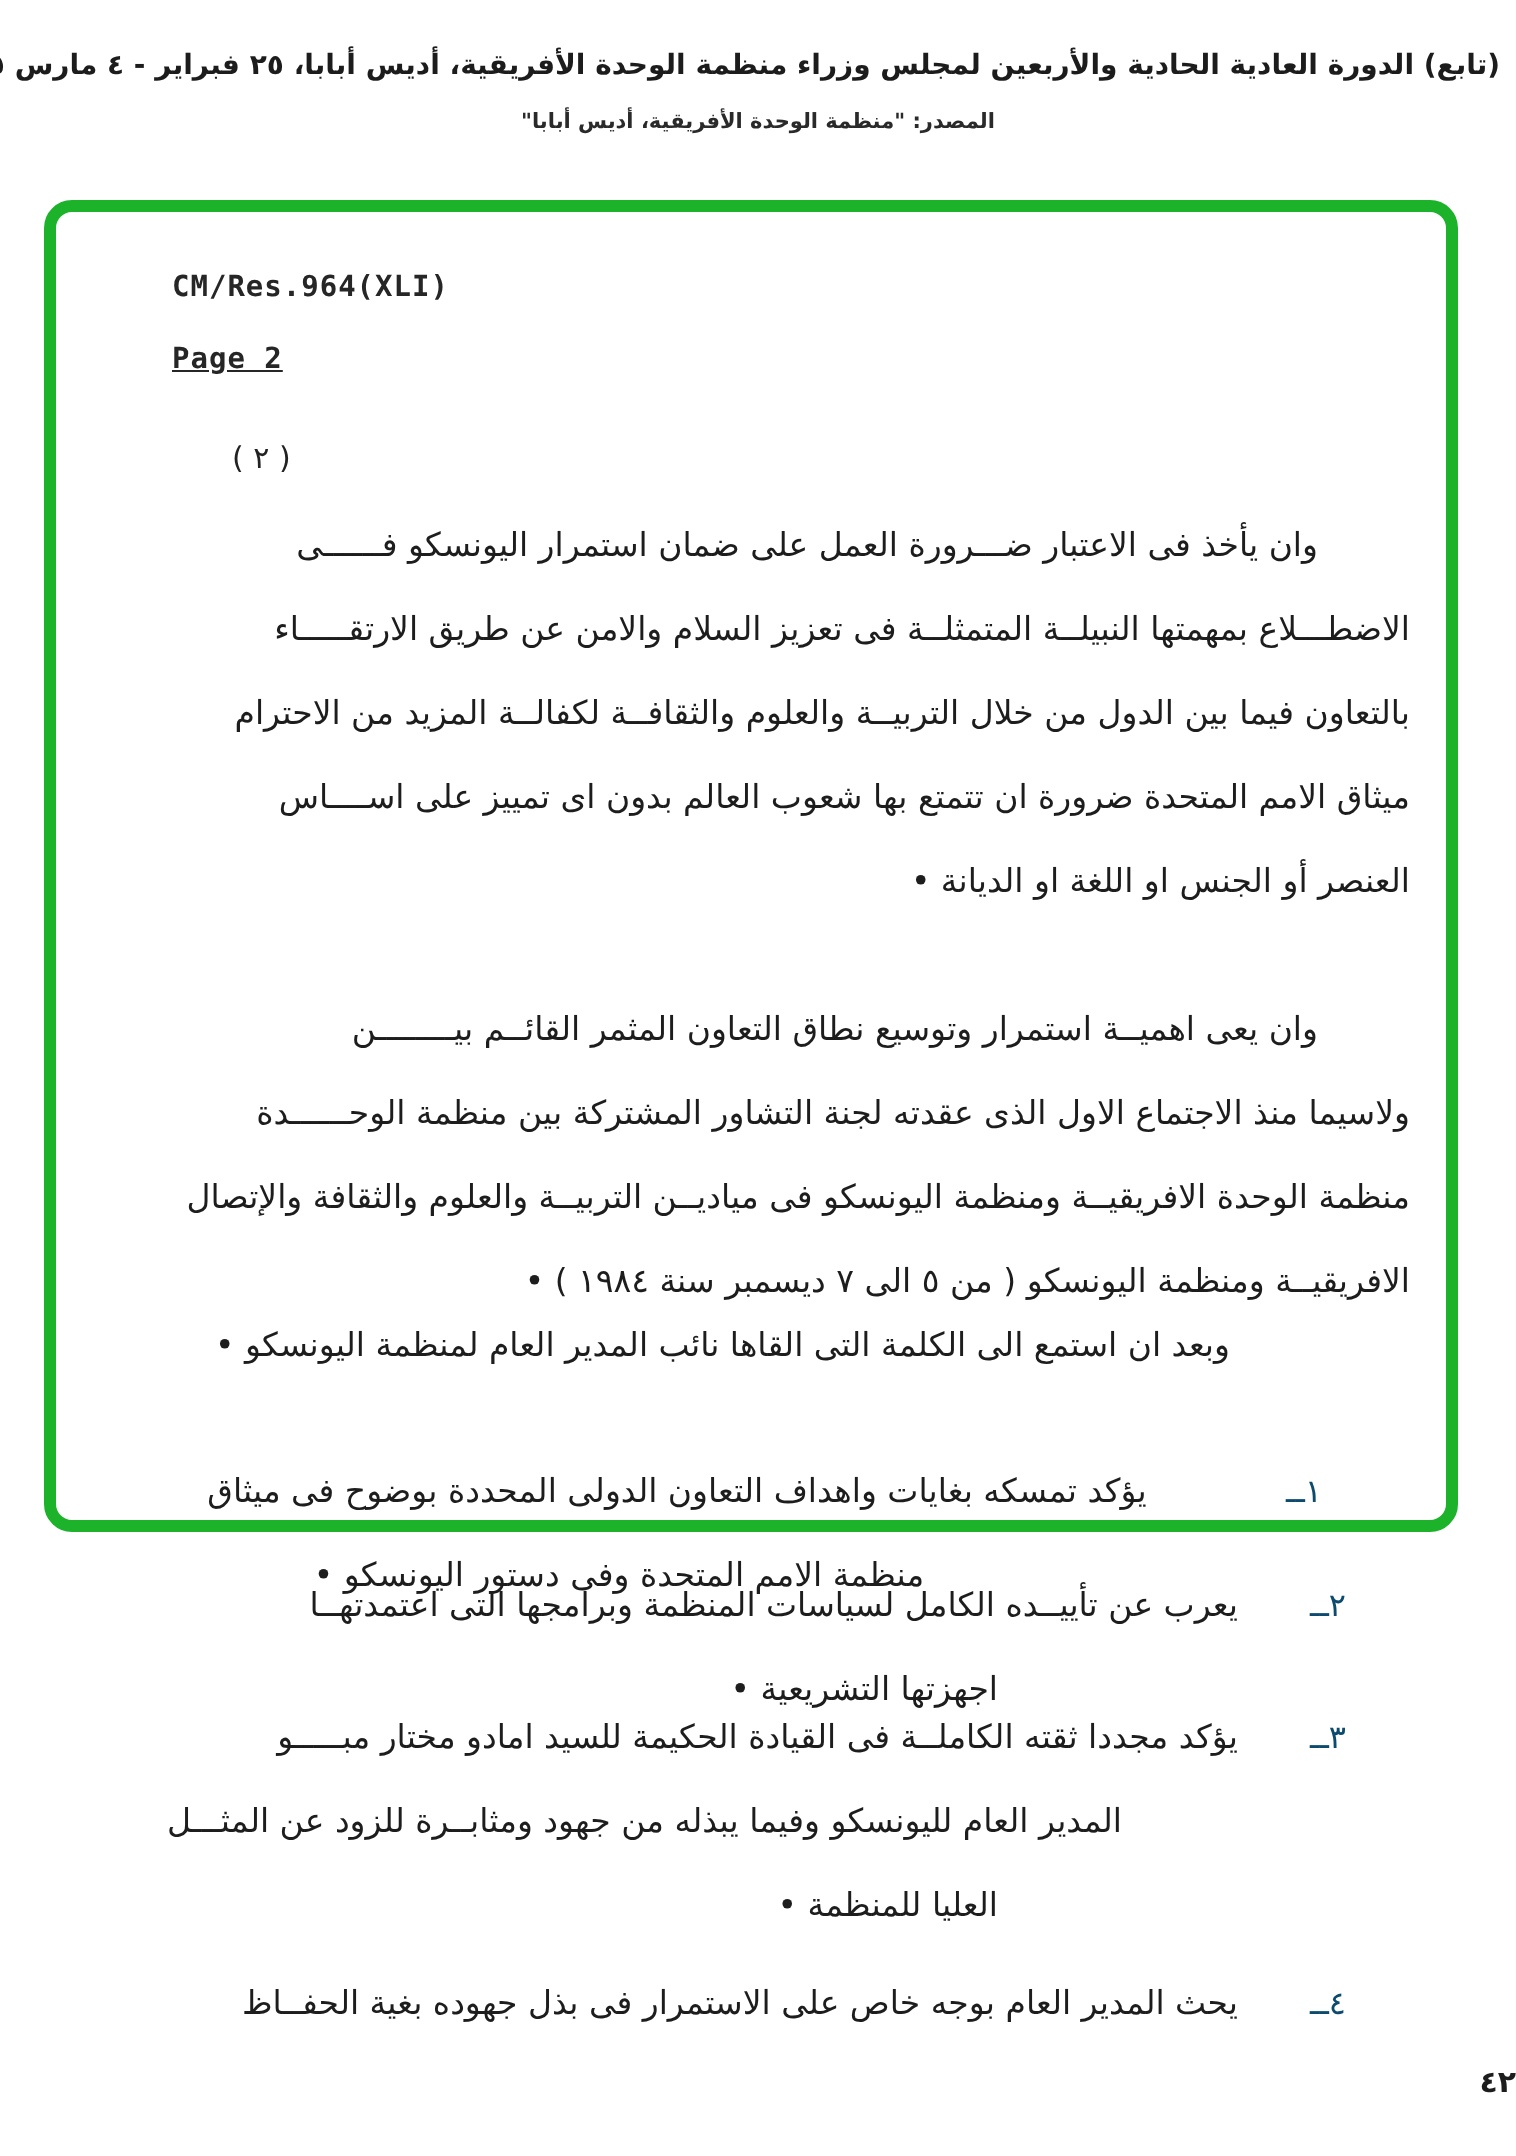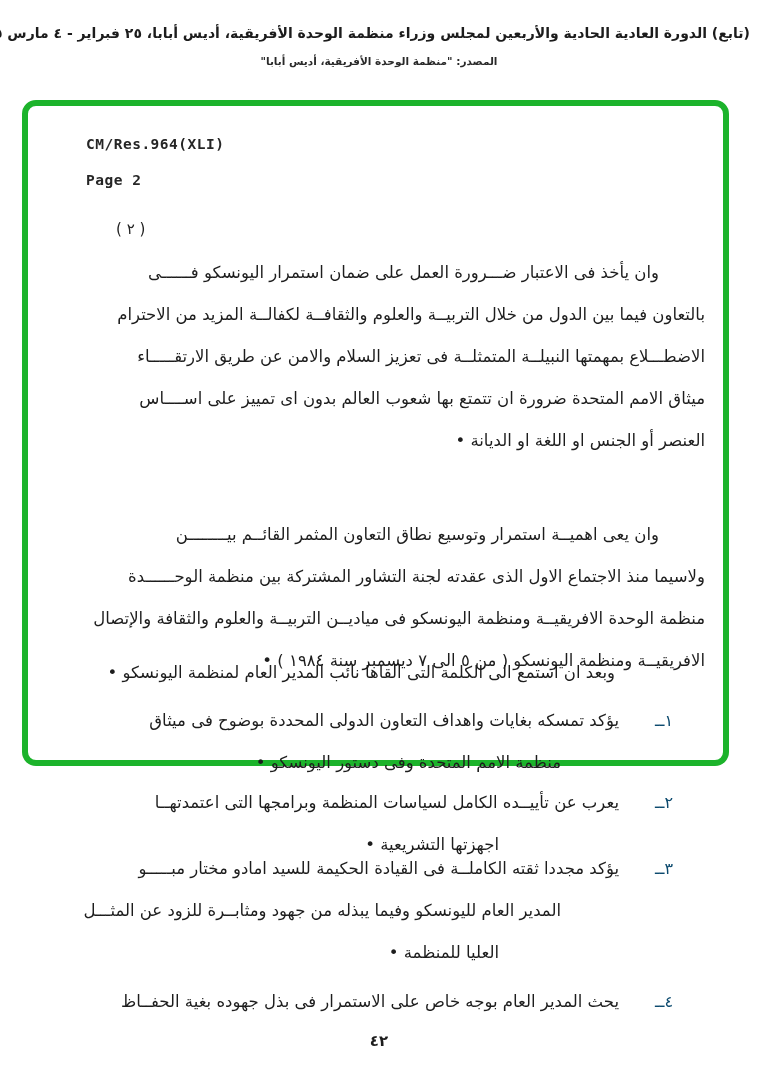--- a/index.html
+++ b/index.html
@@ -24,63 +24,63 @@
     background:#ffffff;
   }
   .doc-ref{
     position:absolute;top:30px;left:58px;
     font-family:"DejaVu Sans Mono", monospace;
     font-size:14.5px;font-weight:bold;color:#262626;letter-spacing:0.5px;
   }
   .doc-page{
     position:absolute;top:66px;left:58px;
     font-family:"DejaVu Sans Mono", monospace;
-    font-size:14.5px;font-weight:bold;color:#262626;letter-spacing:0.5px;
+    font-size:14.5px;font-weight:bold;color:#262626;letter-spacing:0.5px;text-decoration:underline;
   }
   .sec-num{
     position:absolute;top:114px;left:88px;
     font-size:15px;color:#222;letter-spacing:3px;direction:rtl;
   }
   .arab{direction:rtl;text-align:right;font-size:16.5px;line-height:42px;color:#1d1d1d;}
   .para{position:absolute;right:18px;left:30px;}
   .para1{top:146px;}
-  .para2{top:408px;}
+  .para2{top:388px;}
   .indent-first{text-indent:46px;}
   .intro{position:absolute;top:546px;right:108px;left:60px;white-space:nowrap;}
   .marker{
     position:absolute;right:50px;width:42px;
     direction:rtl;text-align:right;font-size:16px;color:#0c4a6e;line-height:42px;
   }
   .item-body{position:absolute;right:104px;left:30px;}
   .cont{padding-right:58px;}
   .cont-short{padding-right:120px;}
-  .m1,.b1{top:594px;}
+  .m1,.b1{top:619px;text-align:center;}
   .m2,.b2{top:676px;}
   .m3,.b3{top:742px;}
   .m4,.b4{top:875px;}
   .page-num{
-    position:absolute;top:1032px;left:0;right:0;text-align:center;
+    position:absolute;top:1032px;left:0;right:0;text-align:right;
     font-size:15px;font-weight:bold;color:#1d1d1d;
   }
 </style>
 </head>
 <body>
 
 <div class="hdr-line">(تابع)  الدورة العادية الحادية والأربعين لمجلس وزراء منظمة الوحدة الأفريقية، أديس أبابا، ٢٥ فبراير -  ٤ مارس ١٩٨٥</div>
 <div class="src-line">المصدر:  "منظمة الوحدة الأفريقية، أديس أبابا"</div>
 
 <div class="frame" style="border-color: rgb(28, 179, 43);">
   <div class="doc-ref">CM/Res.964(XLI)</div>
   <div class="doc-page">Page 2</div>
   <div class="sec-num">( ٢ )</div>
 
   <div class="para para1 arab">
     <div class="indent-first">وان يأخذ فى الاعتبار ضـــرورة العمل على ضمان استمرار اليونسكو فــــــى</div>
+    <div>الاضطـــلاع بمهمتها النبيلــة المتمثلــة فى تعزيز السلام والامن عن طريق الارتقـــــاء</div>
     <div>بالتعاون فيما بين الدول من خلال التربيــة والعلوم والثقافــة لكفالــة المزيد من الاحترام</div>
-    <div>الاضطـــلاع بمهمتها النبيلــة المتمثلــة فى تعزيز السلام والامن عن طريق الارتقـــــاء</div>
     <div>ميثاق الامم المتحدة ضرورة ان تتمتع بها شعوب العالم بدون اى تمييز على اســــاس</div>
     <div>العنصر أو الجنس او اللغة او الديانة •</div>
   </div>
 
   <div class="para para2 arab">
     <div class="indent-first">وان يعى اهميــة استمرار وتوسيع نطاق التعاون المثمر القائــم بيــــــــن</div>
     <div>ولاسيما منذ الاجتماع الاول الذى عقدته لجنة التشاور المشتركة بين منظمة الوحــــــدة</div>
     <div>منظمة الوحدة الافريقيــة ومنظمة اليونسكو فى مياديــن التربيــة والعلوم والثقافة والإتصال</div>
     <div>الافريقيــة ومنظمة اليونسكو ( من ٥ الى ٧ ديسمبر سنة ١٩٨٤ ) •</div>
   </div>

